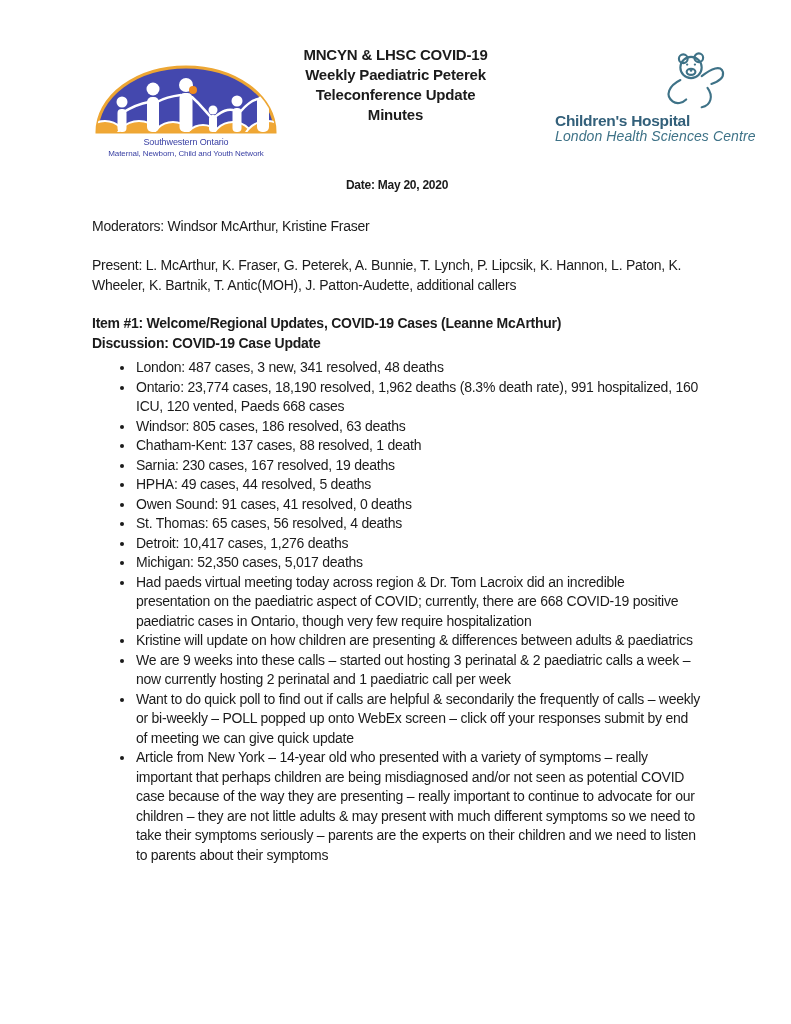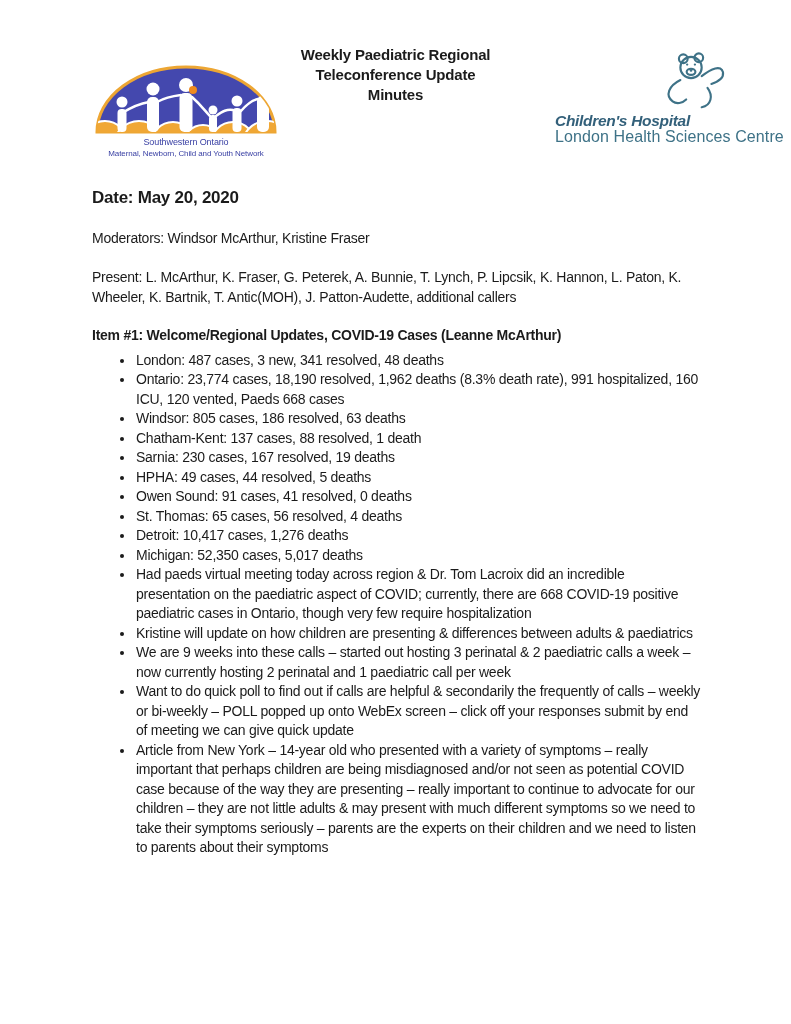--- a/index.html
+++ b/index.html
@@ -37,33 +37,33 @@
     line-height: 20px;
     letter-spacing: -0.2px;
     white-space: nowrap;
   }
 
   .logo-right { position: absolute; right: 66px; top: 12px; width: 170px; height: 92px; }
   .logo-right .bear { position: absolute; top: -6px; right: -2px; }
   .hospital-text { position: absolute; left: 0; bottom: 6px; }
   .hospital-name {
     color: #33607a; font-weight: bold; font-size: 15.5px;
-    letter-spacing: -0.3px; line-height: 18px; white-space: nowrap; font-style: italic;
+    letter-spacing: -0.3px; line-height: 18px; white-space: nowrap;
   }
   .hospital-sub {
-    color: #3e7287; font-size: 16px; letter-spacing: 0.1px;
-    line-height: 13px; white-space: nowrap;
+    color: #3e7287; font-size: 14px; letter-spacing: 0.1px;
+    line-height: 13px; white-space: nowrap; font-style: italic;
   }
 
   
   .content {
     position: absolute; top: 177px; left: 92px; right: 89px;
     font-size: 14px; letter-spacing: -0.25px; line-height: 19.5px;
   }
-  .date-block { text-align: left; font-weight: bold; line-height: 17.5px; font-size: 17px; margin-top: 12px; }
+  .date-block { text-align: center; font-weight: bold; line-height: 17.5px; font-size: 12px; }
   .date-block div { white-space: pre; }
   p { margin: 0; }
   .moderators { margin-top: 22px; }
   .present { margin-top: 20px; }
   .item-heading { margin-top: 19px; font-weight: bold; }
   .item-subheading { font-weight: bold; }
   ul.case-list { margin: 5px 0 0 0; padding-left: 43px; }
   ul.case-list li { margin: 0; padding-left: 1px; }
   strong { font-weight: normal; }
 </style>
@@ -117,21 +117,22 @@
           </g>
         </svg>
       </span>
       <div class="logo-caption">
         <div class="cap1">Southwestern Ontario</div>
         <div class="cap2">Maternal, Newborn, Child and Youth Network</div>
       </div>
     </div>
 
     <div class="title-block">
-      <div>Weekly Paediatric Regional</div>
+      <div>MNCYN &amp; LHSC COVID-19</div>
+      <div>Weekly Paediatric Peterek</div>
       <div>Teleconference Update</div>
       <div>Minutes</div>
     </div>
 
     <div class="logo-right">
       <span class="bear">
         <svg viewBox="0 0 72 64" width="70" height="62">
           <g fill="none" stroke="#3e7287" stroke-width="2.2" stroke-linecap="round">
             <circle cx="27" cy="8" r="4.5"></circle>
             <circle cx="43" cy="7" r="4.5"></circle>
@@ -159,20 +160,21 @@
 
     <div class="date-block">
       <div>Date: May 20, 2020</div>
     </div>
 
     <p class="moderators"><strong>Moderators:</strong><span> Windsor McArthur, Kristine Fraser</span></p>
 
     <p class="present"><strong>Present:</strong><span> L. McArthur, K. Fraser, G. Peterek, A. Bunnie, T. Lynch, P. Lipcsik, K. Hannon, L. Paton, K. Wheeler, K. Bartnik, T. Antic(MOH), J. Patton-Audette, additional callers</span></p>
 
     <p class="item-heading">Item #1: Welcome/Regional Updates, COVID-19 Cases (Leanne McArthur)</p>
+    <p class="item-subheading">Discussion: COVID-19 Case Update</p>
 
     <ul class="case-list">
         <li>London: 487 cases, 3 new, 341 resolved, 48 deaths</li>
         <li>Ontario: 23,774 cases, 18,190 resolved, 1,962 deaths (8.3% death rate), 991 hospitalized, 160 ICU, 120 vented, Paeds 668 cases</li>
         <li>Windsor: 805 cases, 186 resolved, 63 deaths</li>
         <li>Chatham-Kent: 137 cases, 88 resolved, 1 death</li>
         <li>Sarnia: 230 cases, 167 resolved, 19 deaths</li>
         <li>HPHA: 49 cases, 44 resolved, 5 deaths</li>
         <li>Owen Sound: 91 cases, 41 resolved, 0 deaths</li>
         <li>St. Thomas: 65 cases, 56 resolved, 4 deaths</li>

